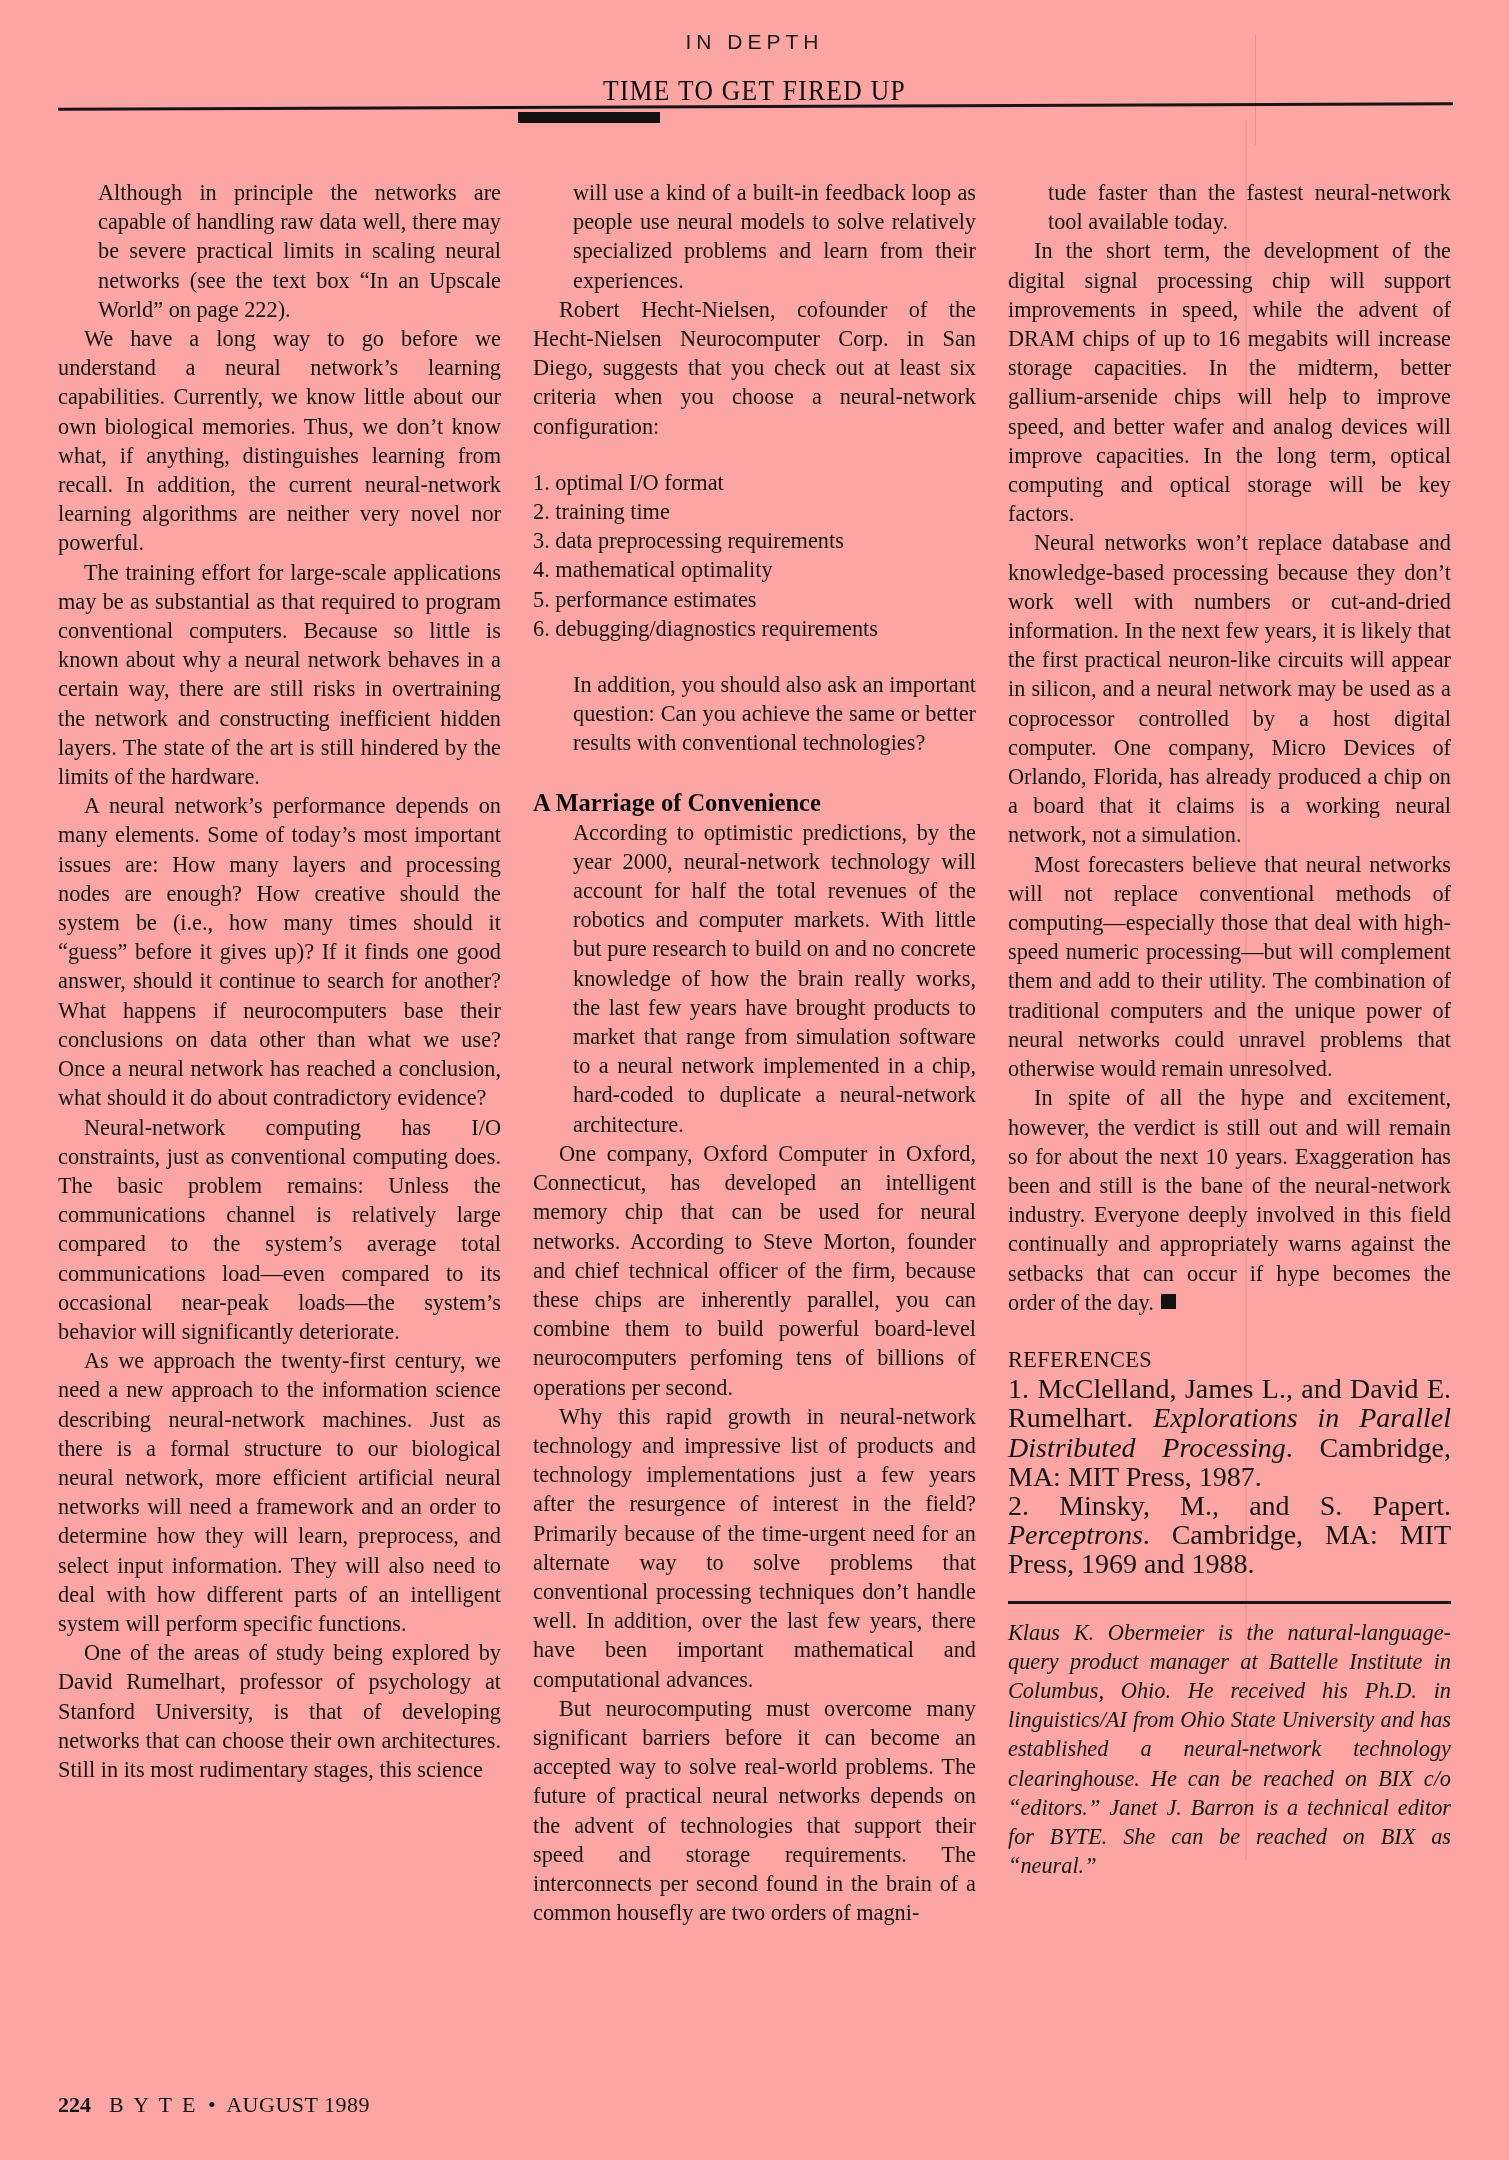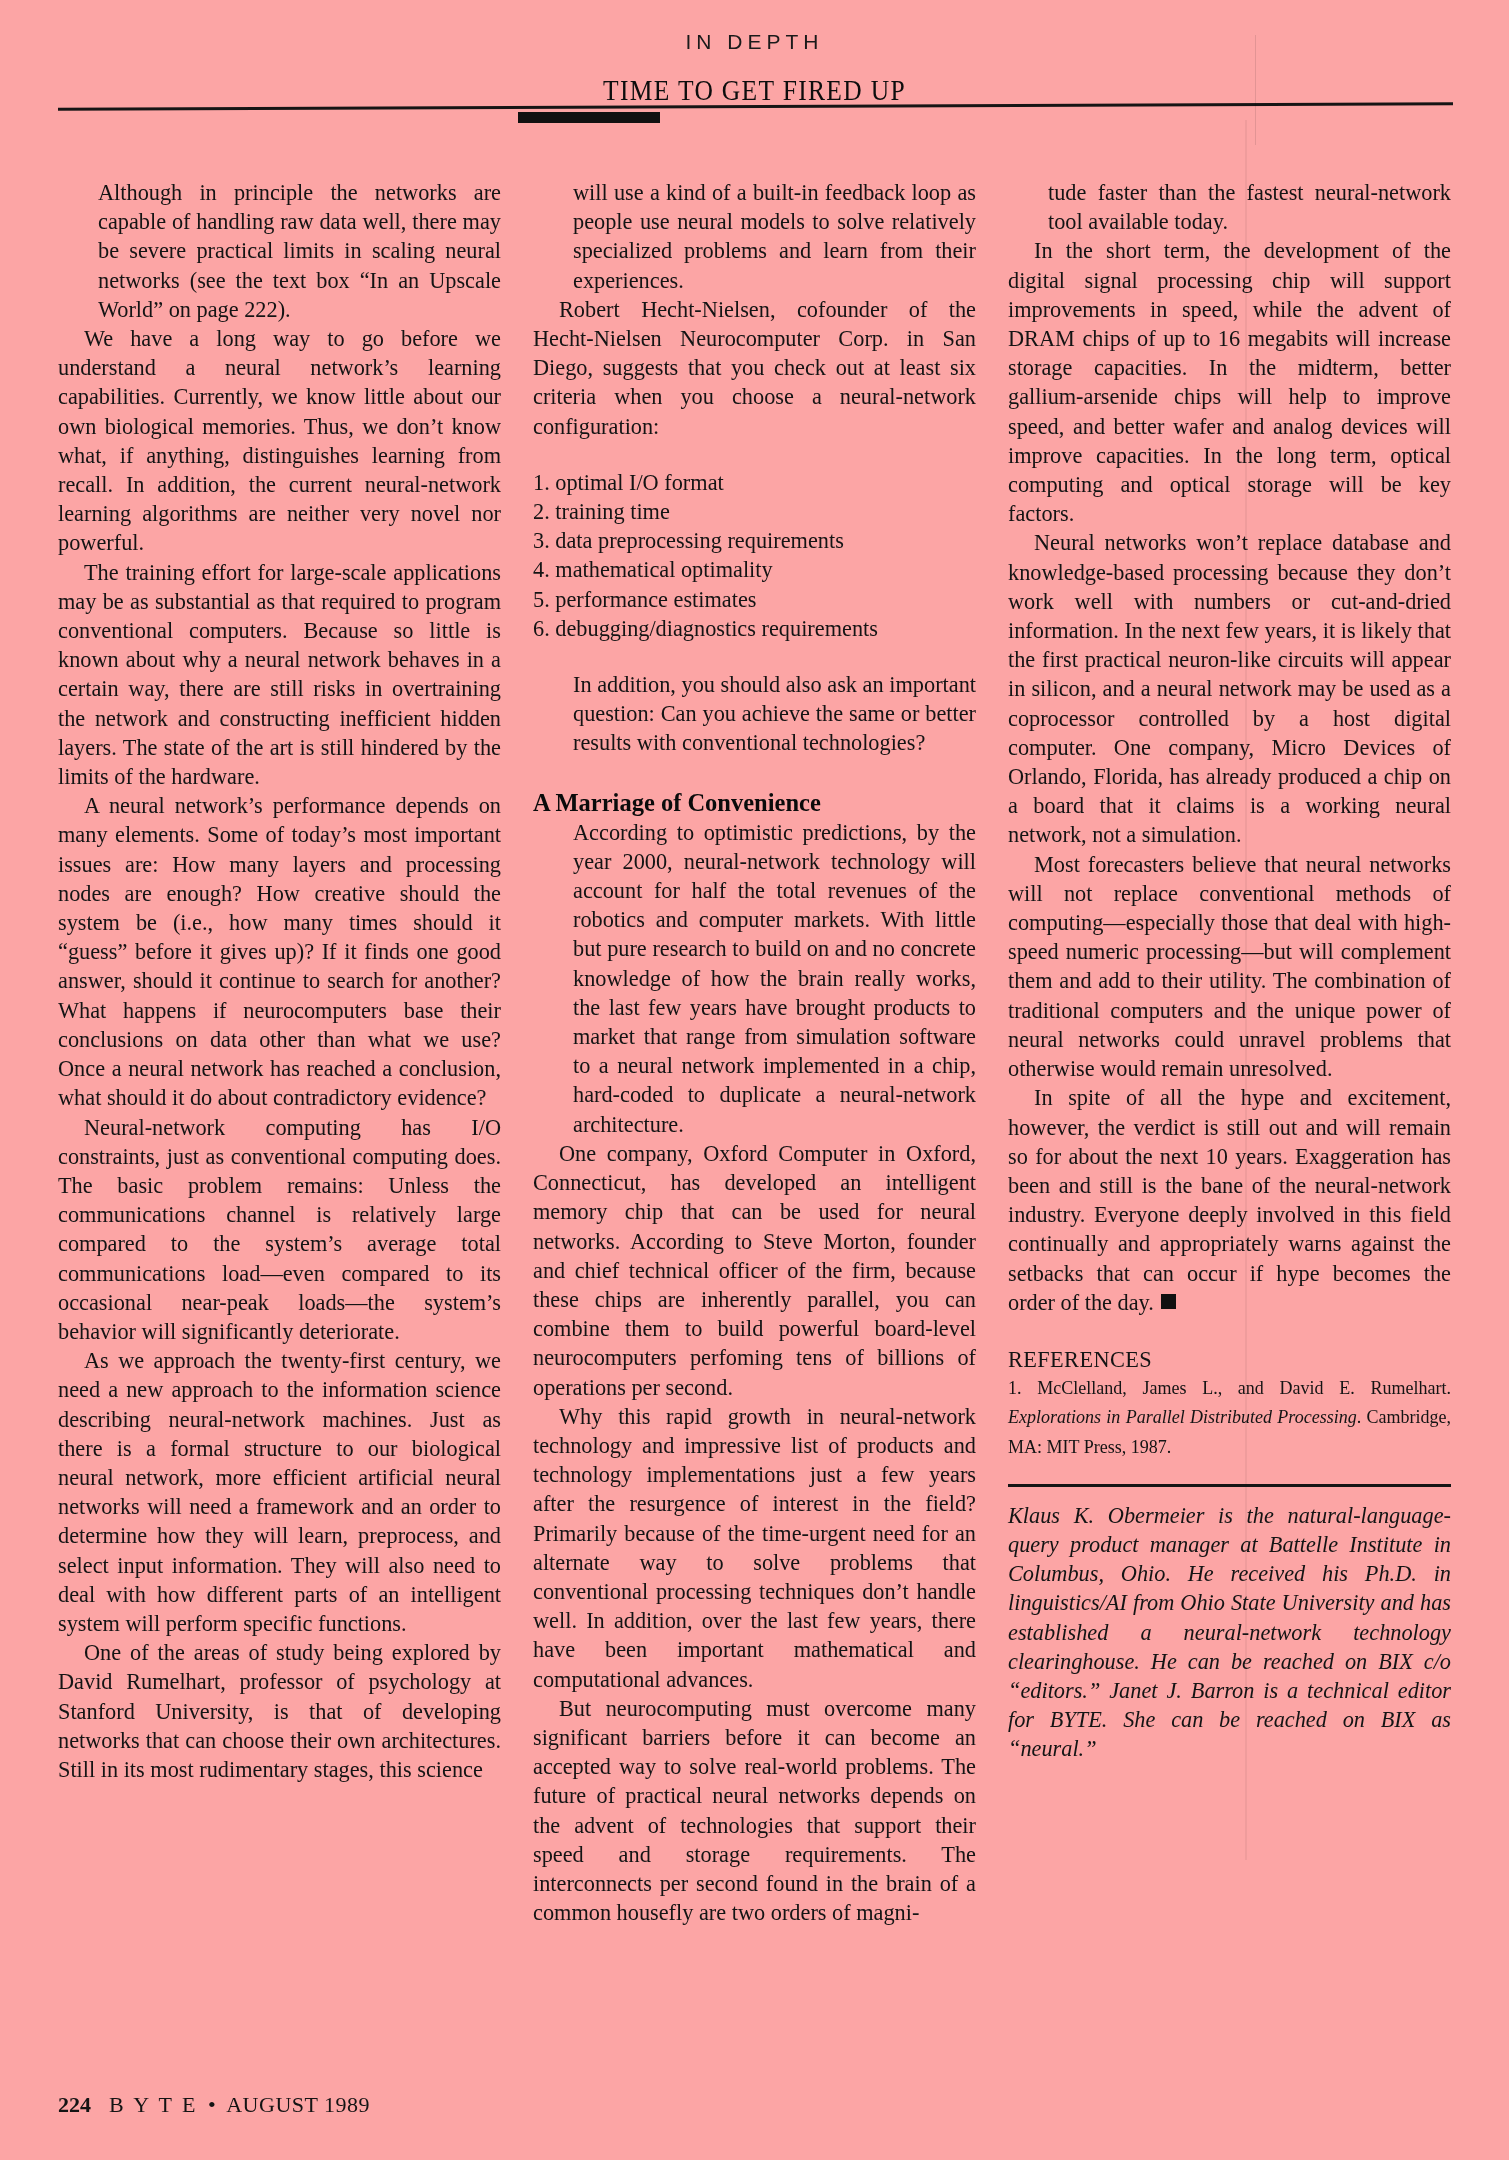--- a/index.html
+++ b/index.html
@@ -122,21 +122,21 @@
 
   
   .refs-head {
     margin: 28px 0 0 0;
     font-size: 22.3px;
     line-height: 29.2px;
     letter-spacing: 0.4px;
     color: #141414;
   }
   .ref-item {
-    font-size: 18px;
+    font-size: 28px;
     line-height: 29.2px;
     text-align: justify;
     color: #141414;
     margin: 0;
   }
   .ref-item i { font-style: italic; }
 
   .bio-rule {
     margin: 22px 0 0 0;
     width: 100%;
@@ -241,20 +241,21 @@
       <p class="body">In the short term, the development of the digital signal processing chip will support improvements in speed, while the advent of DRAM chips of up to 16 megabits will increase storage capacities. In the midterm, better gallium-arsenide chips will help to improve speed, and better wafer and analog devices will improve capacities. In the long term, optical computing and optical storage will be key factors.</p>
       <p class="body">Neural networks won’t replace database and knowledge-based processing because they don’t work well with numbers or cut-and-dried information. In the next few years, it is likely that the first practical neuron-like circuits will appear in silicon, and a neural network may be used as a coprocessor controlled by a host digital computer. One company, Micro Devices of Orlando, Florida, has already produced a chip on a board that it claims is a working neural network, not a simulation.</p>
       <p class="body">Most forecasters believe that neural networks will not replace conventional methods of computing—especially those that deal with high-speed numeric processing—but will complement them and add to their utility. The combination of traditional computers and the unique power of neural networks could unravel problems that otherwise would remain unresolved.</p>
 
       <p class="body"><span>In spite of all the hype and excitement, however, the verdict is still out and will remain so for about the next 10 years. Exaggeration has been and still is the bane of the neural-network industry. Everyone deeply involved in this field continually and appropriately warns against the setbacks that can occur if hype becomes the order of the day.</span><span class="endmark"></span></p>
 
       <p class="refs-head">REFERENCES</p>
 
       <p class="ref-item"><span>1. McClelland, James L., and David E. Rumelhart. </span><i>Explorations in Parallel Distributed Processing</i><span>. Cambridge, MA: MIT Press, 1987.</span></p>
 
+      <p class="ref-item"><span>2. Minsky, M., and S. Papert. </span><i>Perceptrons</i><span>. Cambridge, MA: MIT Press, 1969 and 1988.</span></p>
 
       <div class="bio-rule"></div>
       <p class="bio">Klaus K. Obermeier is the natural-language-query product manager at Battelle Institute in Columbus, Ohio. He received his Ph.D. in linguistics/AI from Ohio State University and has established a neural-network technology clearinghouse. He can be reached on BIX c/o “editors.” Janet J. Barron is a technical editor for BYTE. She can be reached on BIX as “neural.”</p>
     </div>
 
   </div>
 
   <div class="footer">
     <span class="folio">224</span><span class="mag">B Y T E</span><span style="margin:0 10px;">•</span><span>AUGUST 1989</span>
   </div>

